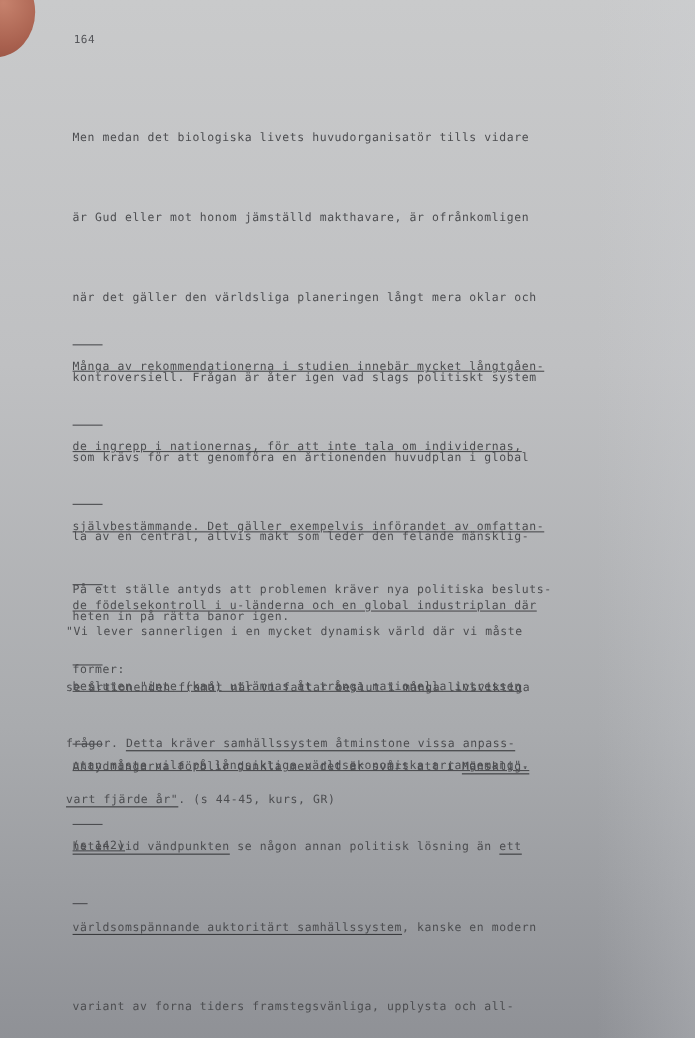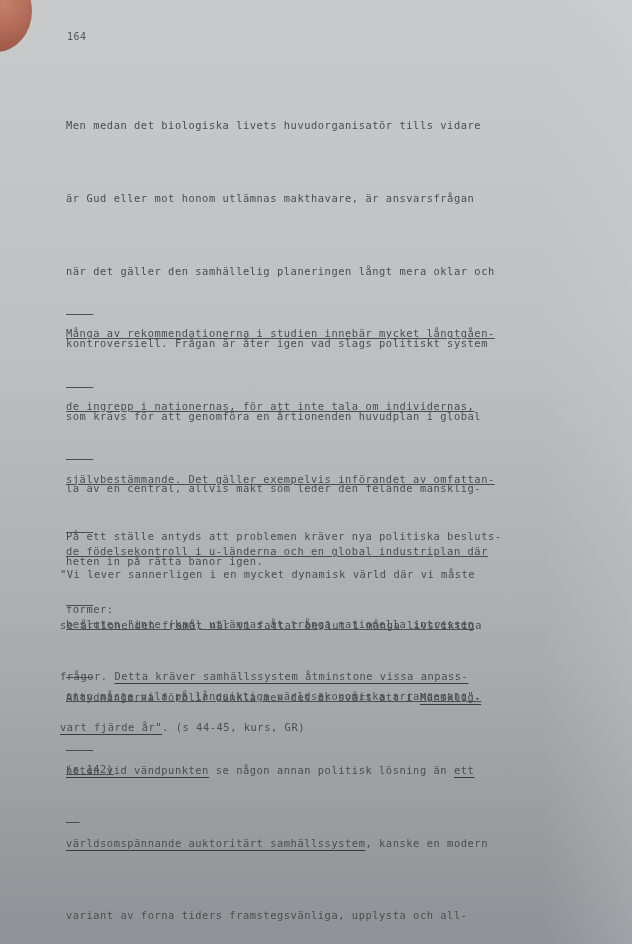--- a/index.html
+++ b/index.html
@@ -79,22 +79,22 @@
 <body>
 
 <div class="page">
   <div class="thumb"></div>
   <div class="shade-right"></div>
 
   <div class="page-number">164</div>
 
   <div class="para" id="p1">
     <span class="line">Men medan det biologiska livets huvudorganisatör tills vidare</span>
-    <span class="line">är Gud eller mot honom utlämnas makthavare, är ansvarsfrågan</span>
-    <span class="line">när det gäller den samhällelig planeringen långt mera oklar och</span>
+    <span class="line">är Gud eller mot honom jämställd makthavare, är ofrånkomligen</span>
+    <span class="line">när det gäller den världsliga planeringen långt mera oklar och</span>
     <span class="line">kontroversiell. Frågan är åter igen vad slags politiskt system</span>
     <span class="line">som krävs för att genomföra en årtionenden huvudplan i global</span>
     <span class="line">la av en central, allvis makt som leder den felande mänsklig-</span>
     <span class="line">heten in på rätta banor igen.</span>
   </div>
 
   <div class="para" id="p2">
     <span class="line">Många av rekommendationerna i studien innebär mycket långtgåen-</span>
     <span class="line">de ingrepp i nationernas, för att inte tala om individernas,</span>
     <span class="line">självbestämmande. Det gäller exempelvis införandet av omfattan-</span>

